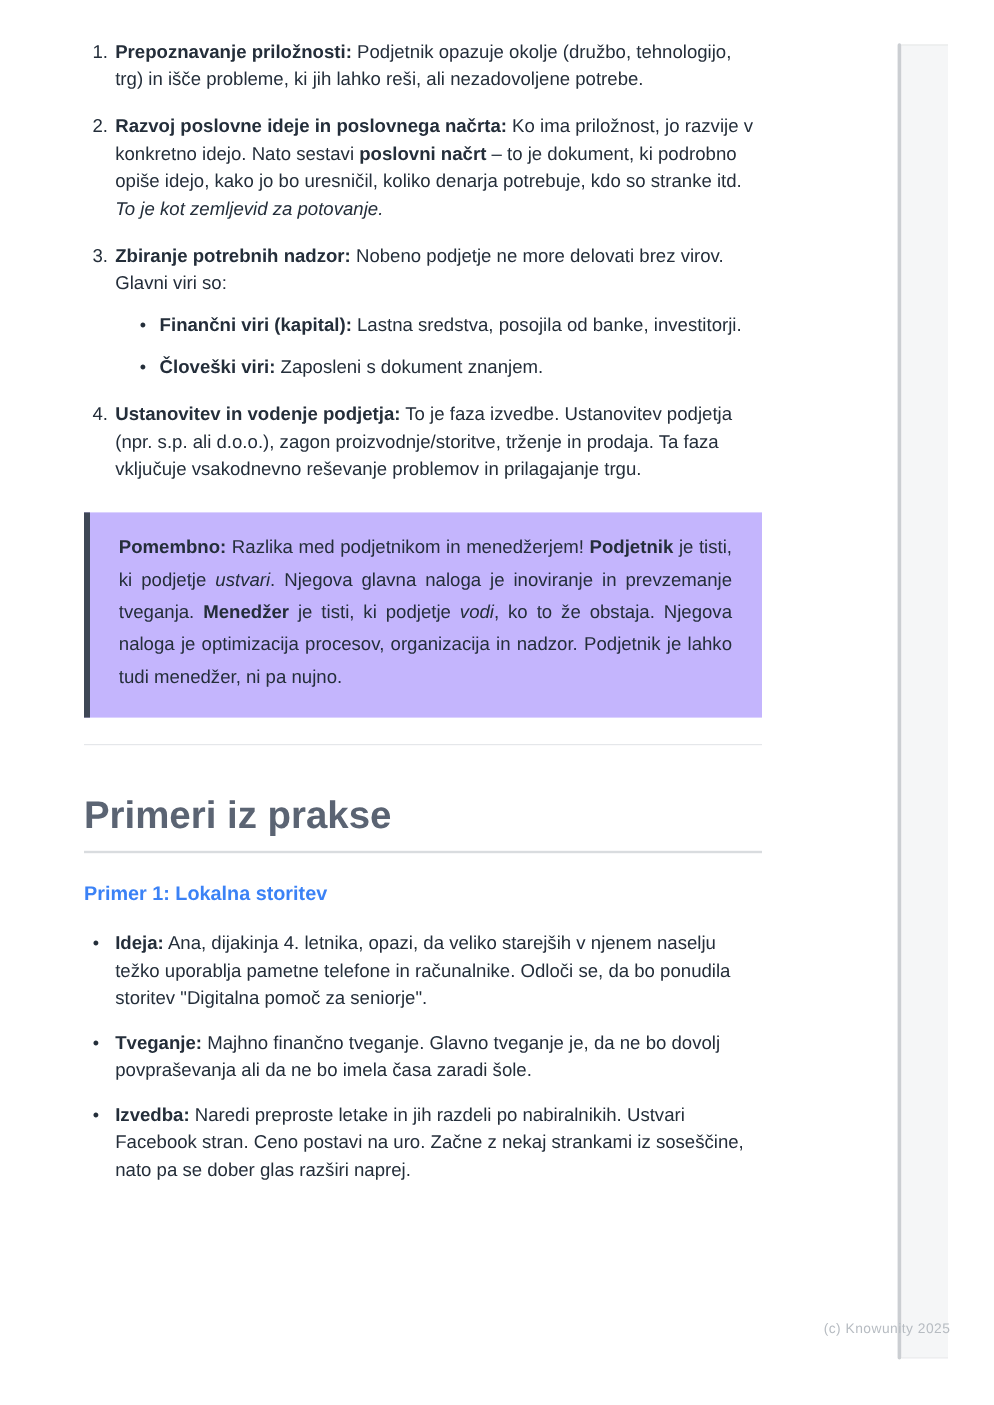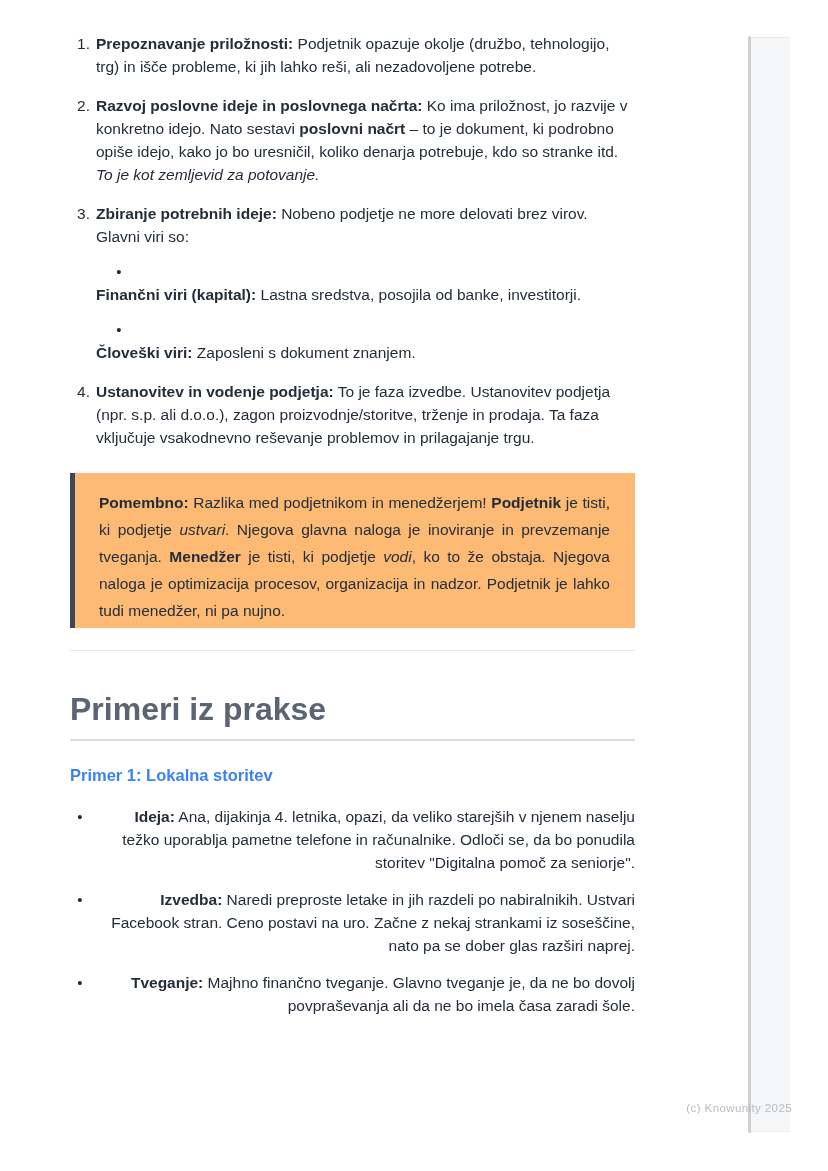--- a/index.html
+++ b/index.html
@@ -22,31 +22,31 @@
   .s-italic { font-style: italic; }
   .s-normal { font-weight: 400; }
 
   
   .oli { display: flex; margin-bottom: 16px; }
   .oli .num { width: 20px; flex: none; text-align: right; margin-right: 6px; }
   .oli .li-body { flex: 1; }
 
   
   .sub-bullets { margin-top: 12px; }
-  .sub-bli { display: flex; margin-bottom: 12px; flex-direction: column; }
+  .sub-bli { display: flex; margin-bottom: 12px; }
   .sub-bli:last-child { margin-bottom: 0; }
   .sub-bli .marker { width: 14px; flex: none; margin-left: 16px; margin-right: 7px; text-align: center; }
   .sub-bli .marker::before { content: "•"; font-size: 15px; }
 
   
   .callout {
     margin-top: 24px;
-    background: #fdba74;
+    background: #c4b5fd;
     border-left: 5px solid #3e4755;
-    padding: 16px 25px 4px 24px;
+    padding: 16px 25px 20px 24px;
     text-align: justify;
     line-height: 27px;
   }
 
   .hr-rule {
     margin-top: 22px;
     border: none;
     border-top: 1px solid #e5e7ea;
     height: 0;
   }
@@ -63,21 +63,21 @@
 
   .subheading {
     margin-top: 22px;
     font-size: 16.5px;
     line-height: 24px;
     font-weight: 700;
     color: #3b82f6;
   }
 
   
-  .ex-bullets { margin-top: 18px; text-align: right; }
+  .ex-bullets { margin-top: 18px; }
   .bli { display: flex; margin-bottom: 14px; }
   .bli .marker { width: 20px; flex: none; margin-right: 6px; text-align: center; }
   .bli .marker::before { content: "•"; font-size: 15px; }
   .bli .li-body { flex: 1; }
 
   
   .edge-panel {
     position: absolute;
     left: 751px; top: 37px;
     width: 39px; height: 1095px;
@@ -115,21 +115,21 @@
   </div>
 
   <div class="oli">
     <span class="num">2.</span>
     <div class="li-body"><span class="s-bold">Razvoj poslovne ideje in poslovnega načrta:</span><span class="s-normal"> Ko ima priložnost, jo razvije v konkretno idejo. Nato sestavi </span><span class="s-bold">poslovni načrt</span><span class="s-normal"> – to je dokument, ki podrobno opiše idejo, kako jo bo uresničil, koliko denarja potrebuje, kdo so stranke itd. </span><span class="s-italic">To je kot zemljevid za potovanje.</span></div>
   </div>
 
   <div class="oli">
     <span class="num">3.</span>
     <div class="li-body">
-      <div><span class="s-bold">Zbiranje potrebnih ideje:</span><span class="s-normal"> Nobeno podjetje ne more delovati brez virov. Glavni viri so:</span></div>
+      <div><span class="s-bold">Zbiranje potrebnih nadzor:</span><span class="s-normal"> Nobeno podjetje ne more delovati brez virov. Glavni viri so:</span></div>
       <div class="sub-bullets">
         <div class="sub-bli">
           <span class="marker"></span>
           <div class="li-body"><span class="s-bold">Finančni viri (kapital):</span><span class="s-normal"> Lastna sredstva, posojila od banke, investitorji.</span></div>
         </div>
         <div class="sub-bli">
           <span class="marker"></span>
           <div class="li-body"><span class="s-bold">Človeški viri:</span><span class="s-normal"> Zaposleni s dokument znanjem.</span></div>
         </div>
       </div>
@@ -149,25 +149,25 @@
 
   <div class="subheading">Primer 1: Lokalna storitev</div>
 
   <div class="ex-bullets">
     <div class="bli">
       <span class="marker"></span>
       <div class="li-body"><span class="s-bold">Ideja:</span><span class="s-normal"> Ana, dijakinja 4. letnika, opazi, da veliko starejših v njenem naselju težko uporablja pametne telefone in računalnike. Odloči se, da bo ponudila storitev "Digitalna pomoč za seniorje".</span></div>
     </div>
     <div class="bli">
       <span class="marker"></span>
-      <div class="li-body"><span class="s-bold">Izvedba:</span><span class="s-normal"> Naredi preproste letake in jih razdeli po nabiralnikih. Ustvari Facebook stran. Ceno postavi na uro. Začne z nekaj strankami iz soseščine, nato pa se dober glas razširi naprej.</span></div>
+      <div class="li-body"><span class="s-bold">Tveganje:</span><span class="s-normal"> Majhno finančno tveganje. Glavno tveganje je, da ne bo dovolj povpraševanja ali da ne bo imela časa zaradi šole.</span></div>
     </div>
     <div class="bli">
       <span class="marker"></span>
-      <div class="li-body"><span class="s-bold">Tveganje:</span><span class="s-normal"> Majhno finančno tveganje. Glavno tveganje je, da ne bo dovolj povpraševanja ali da ne bo imela časa zaradi šole.</span></div>
+      <div class="li-body"><span class="s-bold">Izvedba:</span><span class="s-normal"> Naredi preproste letake in jih razdeli po nabiralnikih. Ustvari Facebook stran. Ceno postavi na uro. Začne z nekaj strankami iz soseščine, nato pa se dober glas razširi naprej.</span></div>
     </div>
   </div>
 
 </div>
 
 <div class="edge-panel"></div>
 <div class="edge-line"></div>
 
 <div class="watermark">(c) Knowunity 2025</div>
 

